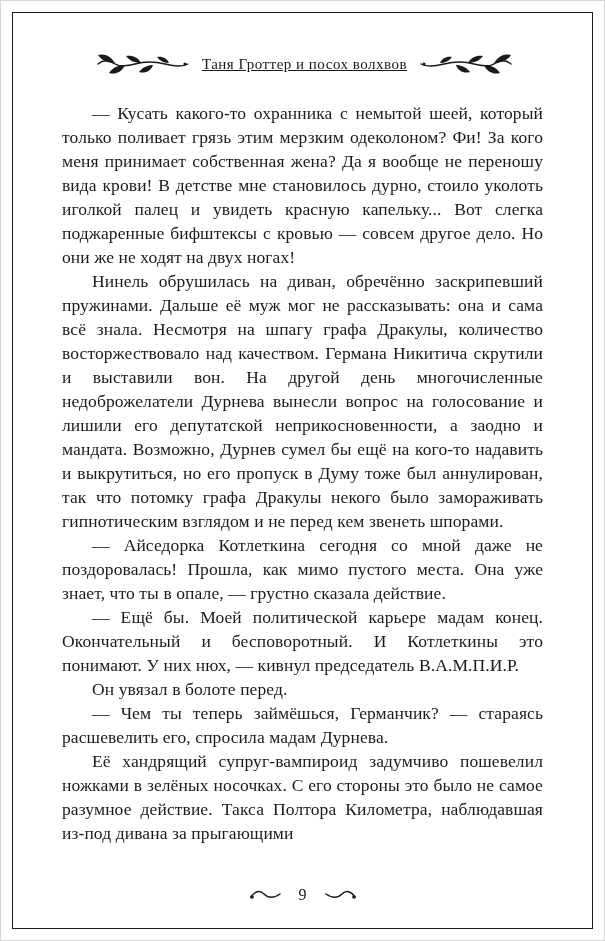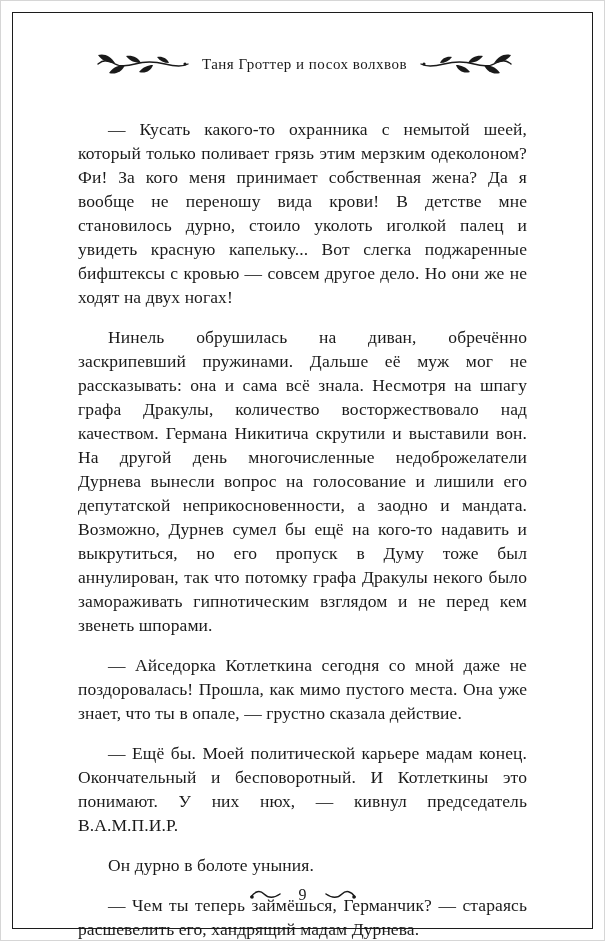--- a/index.html
+++ b/index.html
@@ -27,20 +27,21 @@
   }
   .running-head {
     position: absolute;
     top: 52px;
     left: 4px;
     right: 0;
     display: flex;
     align-items: center;
     justify-content: center;
     gap: 12px;
+    text-decoration: underline;
   }
   .book-title {
     margin: 0;
     font-size: 15px;
     font-weight: normal;
     letter-spacing: 0.5px;
     white-space: nowrap;
   }
   .orn {
     display: inline-flex;
@@ -54,21 +55,21 @@
     left: 61px;
     right: 61px;
     text-align: justify;
     font-size: 17.5px;
     line-height: 24px;
     letter-spacing: 0.1px;
     hyphens: auto;
     -webkit-hyphens: auto;
   }
   .text-block p {
-    margin: 16px;
+    margin: 0;
     text-indent: 30px;
   }
   .page-footer {
     position: absolute;
     bottom: 36px;
     left: 0;
     right: 0;
     display: flex;
     align-items: center;
     justify-content: center;
@@ -112,22 +113,23 @@
         <circle cx="90" cy="11" r="1.6" fill="#1a1a1a"></circle>
       </svg>
     </span>
   </header>
 
   <main class="text-block">
     <p>— Кусать какого-то охранника с немытой шеей, который только поливает грязь этим мерзким одеколоном? Фи! За кого меня принимает собственная жена? Да я вообще не переношу вида крови! В детстве мне становилось дурно, стоило уколоть иголкой палец и увидеть красную капельку... Вот слегка поджаренные бифштексы с кровью — совсем другое дело. Но они же не ходят на двух ногах!</p>
     <p>Нинель обрушилась на диван, обречённо заскрипевший пружинами. Дальше её муж мог не рассказывать: она и сама всё знала. Несмотря на шпагу графа Дракулы, количество восторжествовало над качеством. Германа Никитича скрутили и выставили вон. На другой день многочисленные недоброжелатели Дурнева вынесли вопрос на голосование и лишили его депутатской неприкосновенности, а заодно и мандата. Возможно, Дурнев сумел бы ещё на кого-то надавить и выкрутиться, но его пропуск в Думу тоже был аннулирован, так что потомку графа Дракулы некого было замораживать гипнотическим взглядом и не перед кем звенеть шпорами.</p>
     <p>— Айседорка Котлеткина сегодня со мной даже не поздоровалась! Прошла, как мимо пустого места. Она уже знает, что ты в опале, — грустно сказала действие.</p>
     <p>— Ещё бы. Моей политической карьере мадам конец. Окончательный и бесповоротный. И Котлеткины это понимают. У них нюх, — кивнул председатель В.А.М.П.И.Р.</p>
-    <p>Он дурно в болоте уныния.</p>
-    <p>— Чем ты теперь займёшься, Германчик? — стараясь расшевелить его, хандрящий мадам Дурнева.</p>
+    <p>Он увязал в болоте перед.</p>
+    <p>— Чем ты теперь займёшься, Германчик? — стараясь расшевелить его, спросила мадам Дурнева.</p>
+    <p>Её хандрящий супруг-вампироид задумчиво пошевелил ножками в зелёных носочках. С его стороны это было не самое разумное действие. Такса Полтора Километра, наблюдавшая из-под дивана за прыгающими</p>
   </main>
 
   <footer class="page-footer">
     <span class="orn">
       <svg width="34" height="12" viewBox="0 0 34 12">
         <path d="M2 8 C 6 2 11 1 15 5 C 19 9 24 10 31 5" fill="none" stroke="#1a1a1a" stroke-width="1.5" stroke-linecap="round"></path>
         <circle cx="3" cy="8" r="1.8" fill="#1a1a1a"></circle>
       </svg>
     </span>
     <span class="page-number">9</span>

